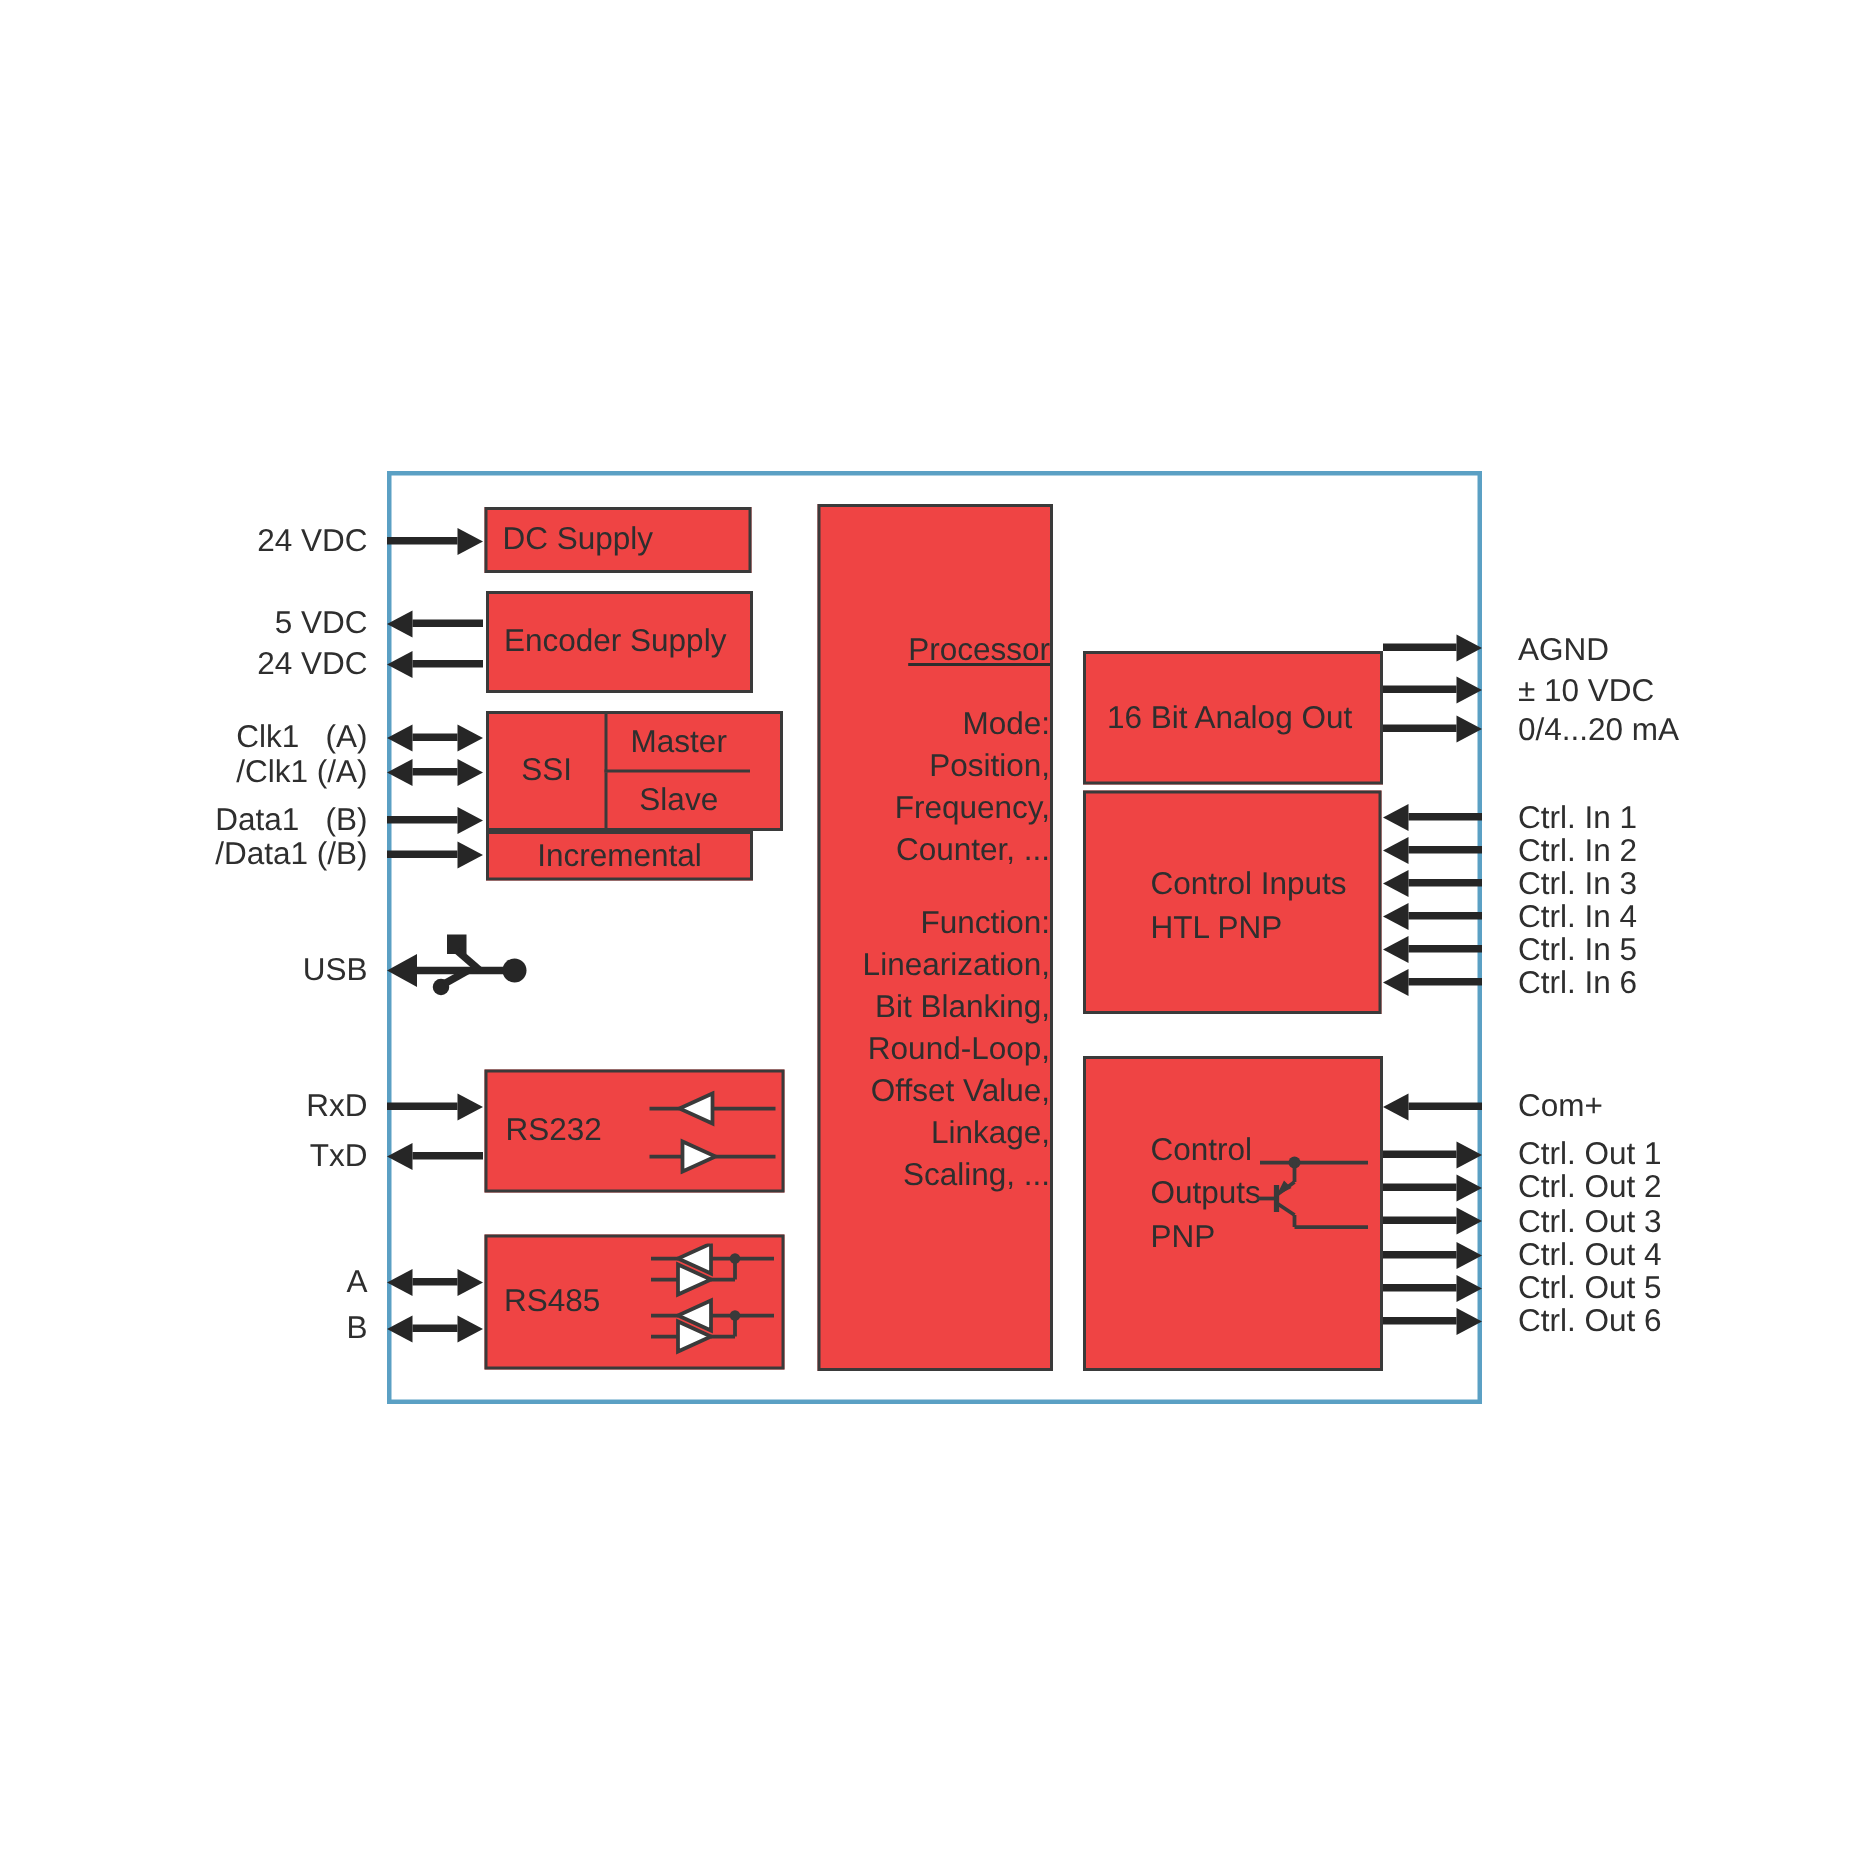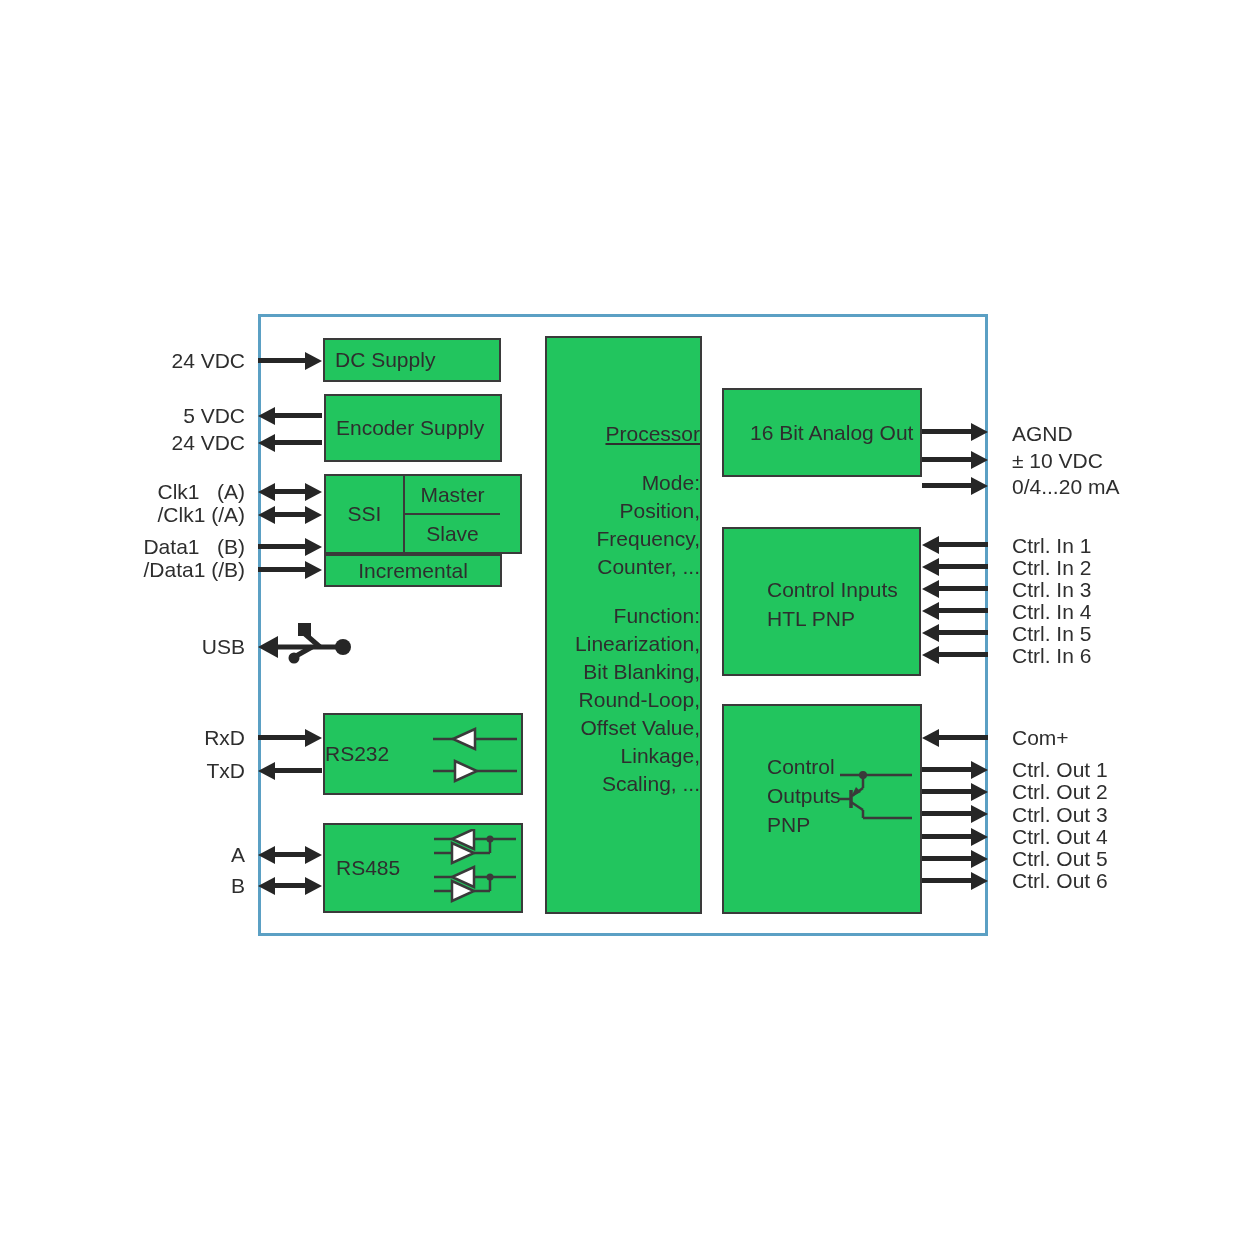--- a/index.html
+++ b/index.html
@@ -1,20 +1,20 @@
 <!DOCTYPE html>
 <html><head>
 <meta charset="utf-8">
 <style>
   html,body{margin:0;padding:0;background:#fff;}
   .canvas{position:relative;width:1250px;height:1250px;background:#fff;overflow:hidden;
           font-family:"Liberation Sans",sans-serif;color:#2e2e2e;}
   .frame{position:absolute;left:258px;top:314px;width:730px;height:622px;
          border:3px solid #5ba0c4;box-sizing:border-box;background:#fff;}
-  .box{position:absolute;border:2px solid #3a3a3a;background:#22c55e;box-sizing:border-box;
+  .box{position:absolute;border:2px solid #3a3a3a;background:#ef4444;box-sizing:border-box;
        font-size:21px;display:flex;align-items:center;}
   .box.nolabelflex{display:block;}
   .lbl{position:absolute;font-size:21px;line-height:28px;white-space:pre;}
   .lbl.left{left:95px;width:150px;text-align:right;}
   .lbl.right{left:1012px;width:180px;text-align:left;}
   .arr{position:absolute;height:5px;background:#262626;}
   .arr.head-r::after{content:"";position:absolute;right:-17px;top:-6.5px;width:0;height:0;
       border-top:9px solid transparent;border-bottom:9px solid transparent;border-left:17px solid #262626;}
   .arr.head-l::before{content:"";position:absolute;left:-17px;top:-6.5px;width:0;height:0;
       border-top:9px solid transparent;border-bottom:9px solid transparent;border-right:17px solid #262626;}
@@ -87,21 +87,21 @@
     </div>
     <div class="cell" style="left:77px;top:39px;width:97px;height:37px;border-left:2px solid #3a3a3a">
       <span>Slave</span>
     </div>
   </div>
 
   <div class="box" style="left:324px;top:554px;width:178px;height:33px;justify-content:center">
     <span>Incremental</span>
   </div>
 
-  <div class="box" style="left:323px;top:713px;width:200px;height:82px;">
+  <div class="box" style="left:323px;top:713px;width:200px;height:82px;padding-left:12px">
     <span>RS232</span>
     <svg style="position:absolute;left:105px;top:12px" width="90" height="56" viewBox="0 0 90 56">
       <line x1="3" y1="12" x2="23" y2="12" stroke="#3a3a3a" stroke-width="2.5"></line>
       <polygon points="23,12 45,2 45,22" fill="#fff" stroke="#3a3a3a" stroke-width="2.5"></polygon>
       <line x1="45" y1="12" x2="87" y2="12" stroke="#3a3a3a" stroke-width="2.5"></line>
       <line x1="3" y1="44" x2="25" y2="44" stroke="#3a3a3a" stroke-width="2.5"></line>
       <polygon points="25,34 25,54 47,44" fill="#fff" stroke="#3a3a3a" stroke-width="2.5"></polygon>
       <line x1="47" y1="44" x2="87" y2="44" stroke="#3a3a3a" stroke-width="2.5"></line>
     </svg>
   </div>
@@ -141,21 +141,21 @@
     <div class="pl">Function:</div>
     <div class="pl">Linearization,</div>
     <div class="pl">Bit Blanking,</div>
     <div class="pl">Round-Loop,</div>
     <div class="pl">Offset Value,</div>
     <div class="pl">Linkage,</div>
     <div class="pl">Scaling, ...</div>
   </div>
 
 
-  <div class="box" style="left:722px;top:388px;width:200px;height:89px;padding-left:26px">
+  <div class="box" style="left:722px;top:434px;width:200px;height:89px;padding-left:14px">
     <span>16 Bit Analog Out</span>
   </div>
 
   <div class="box nolabelflex multiline" style="left:722px;top:527px;width:199px;height:149px">
     <div class="ml">Control Inputs</div>
     <div class="ml">HTL PNP</div>
   </div>
 
   <div class="box nolabelflex multiline" style="left:722px;top:704px;width:200px;height:210px">
     <div class="ml">Control</div>

